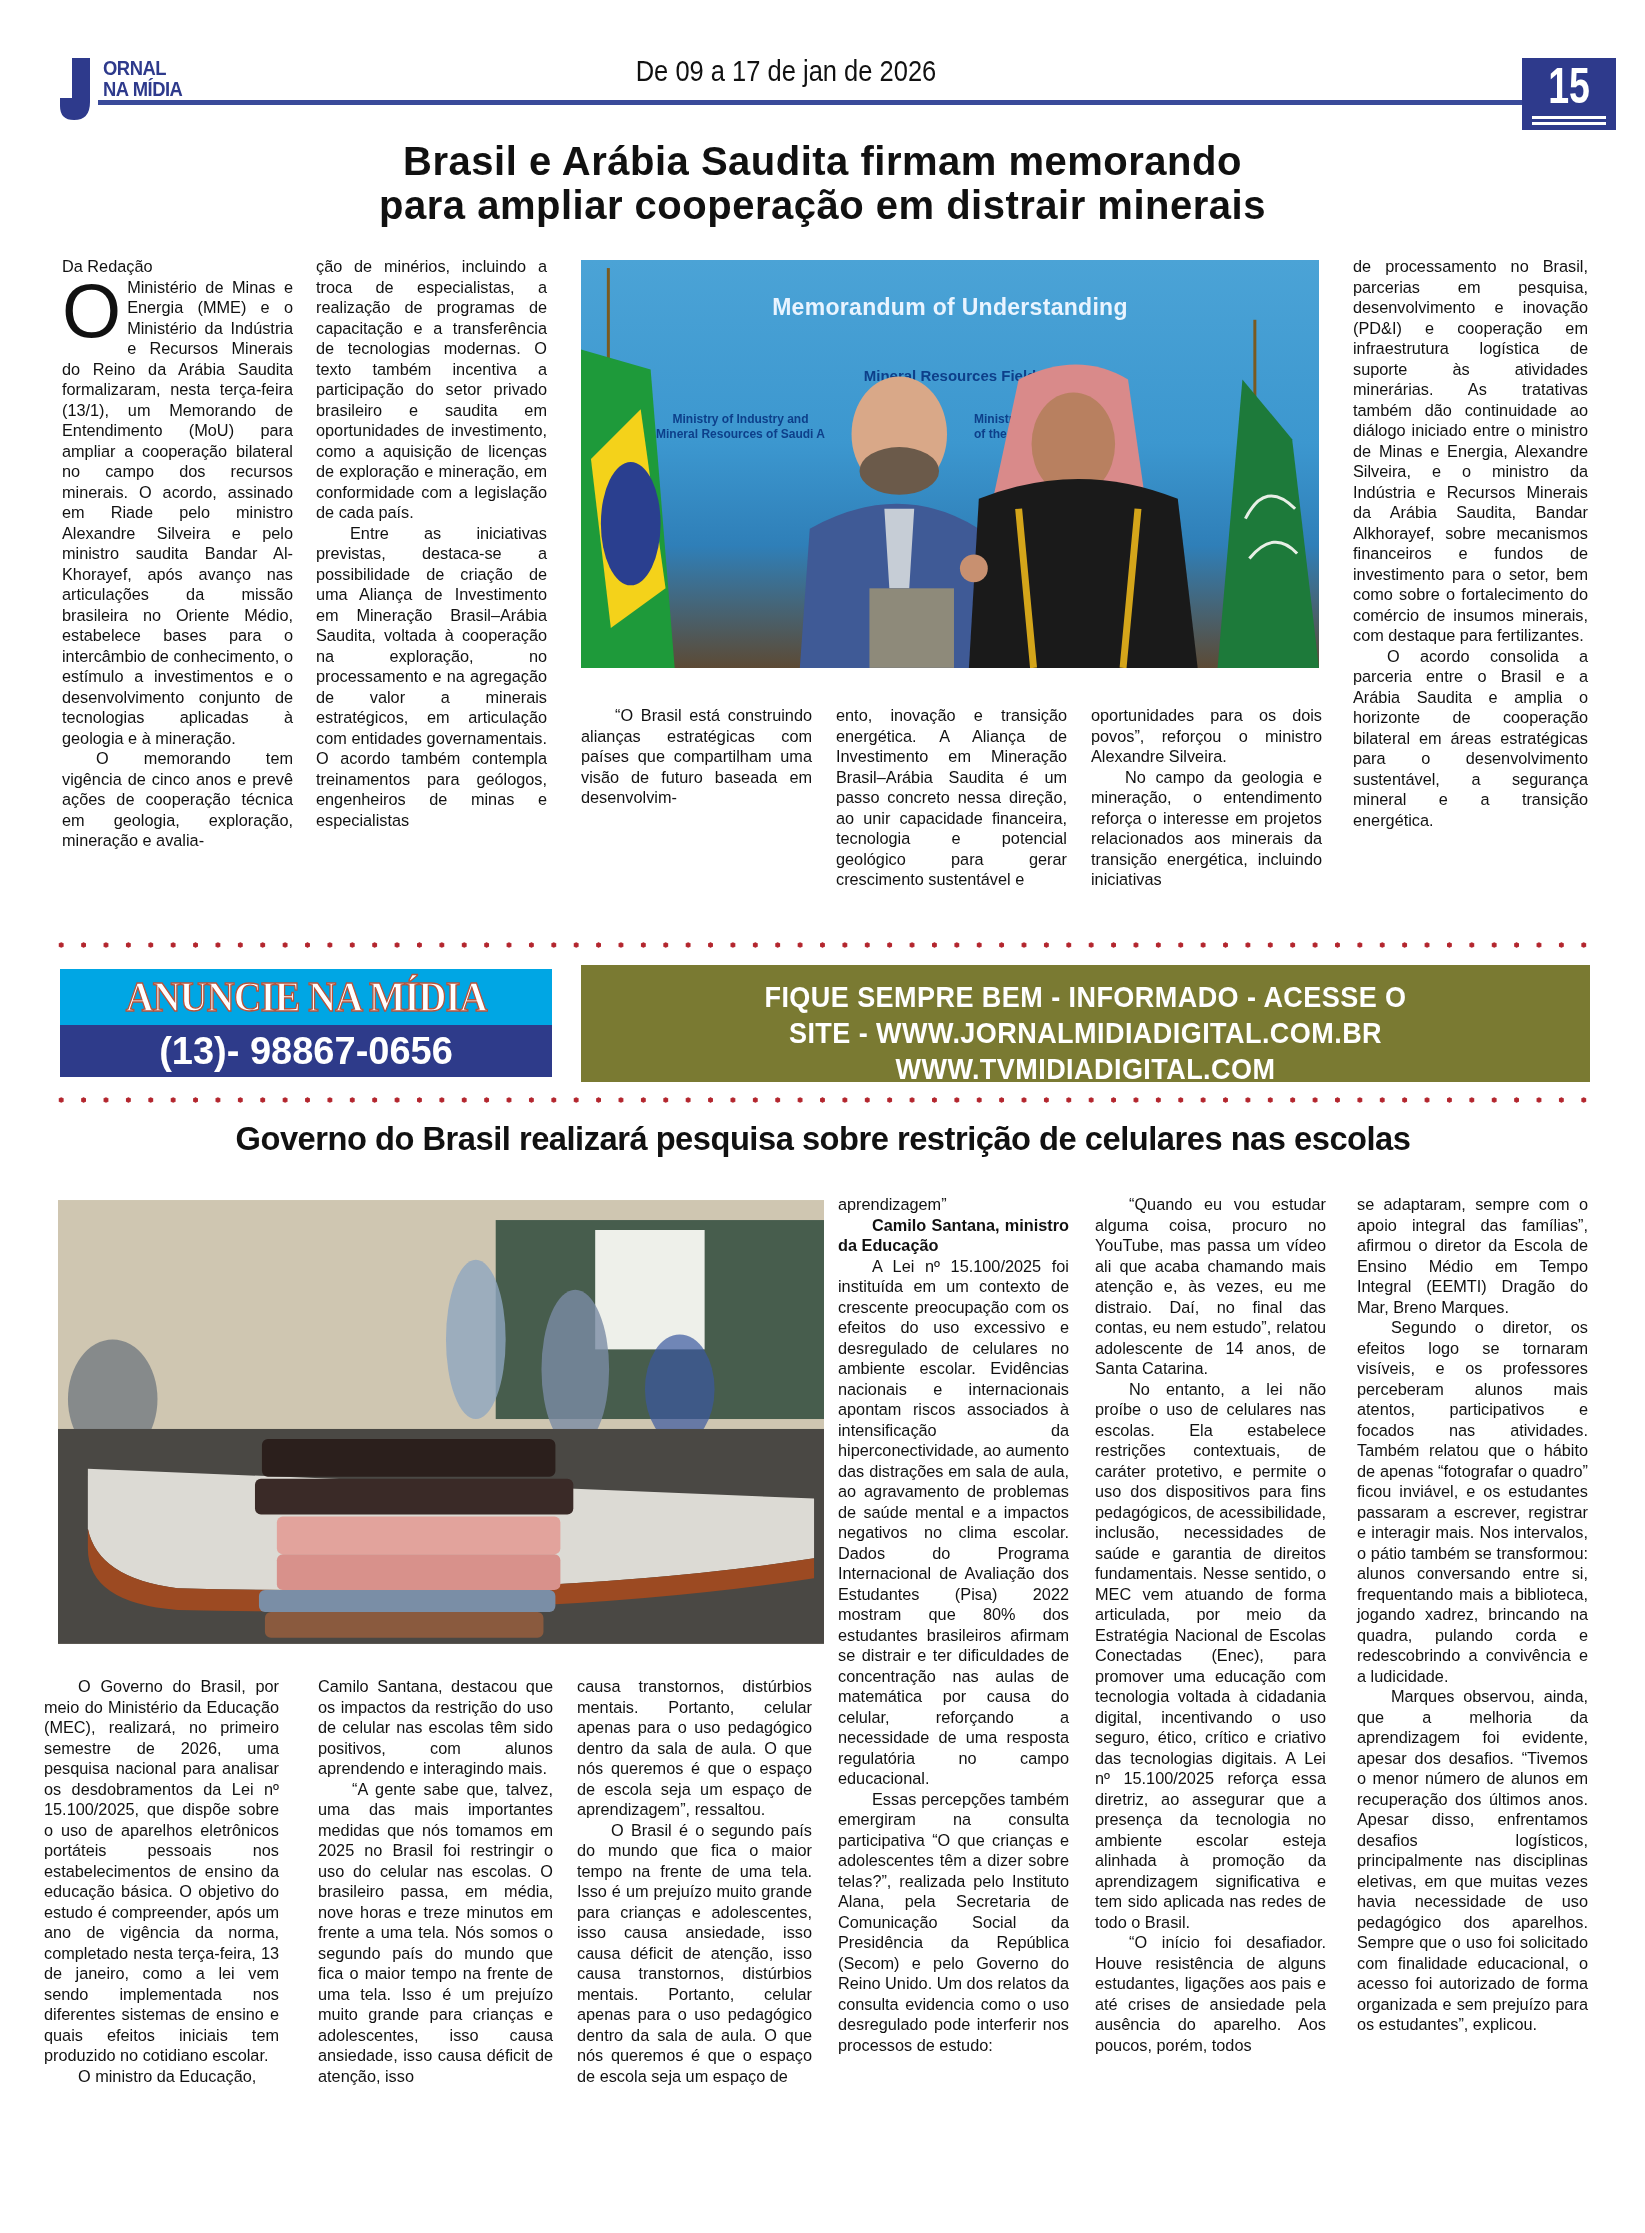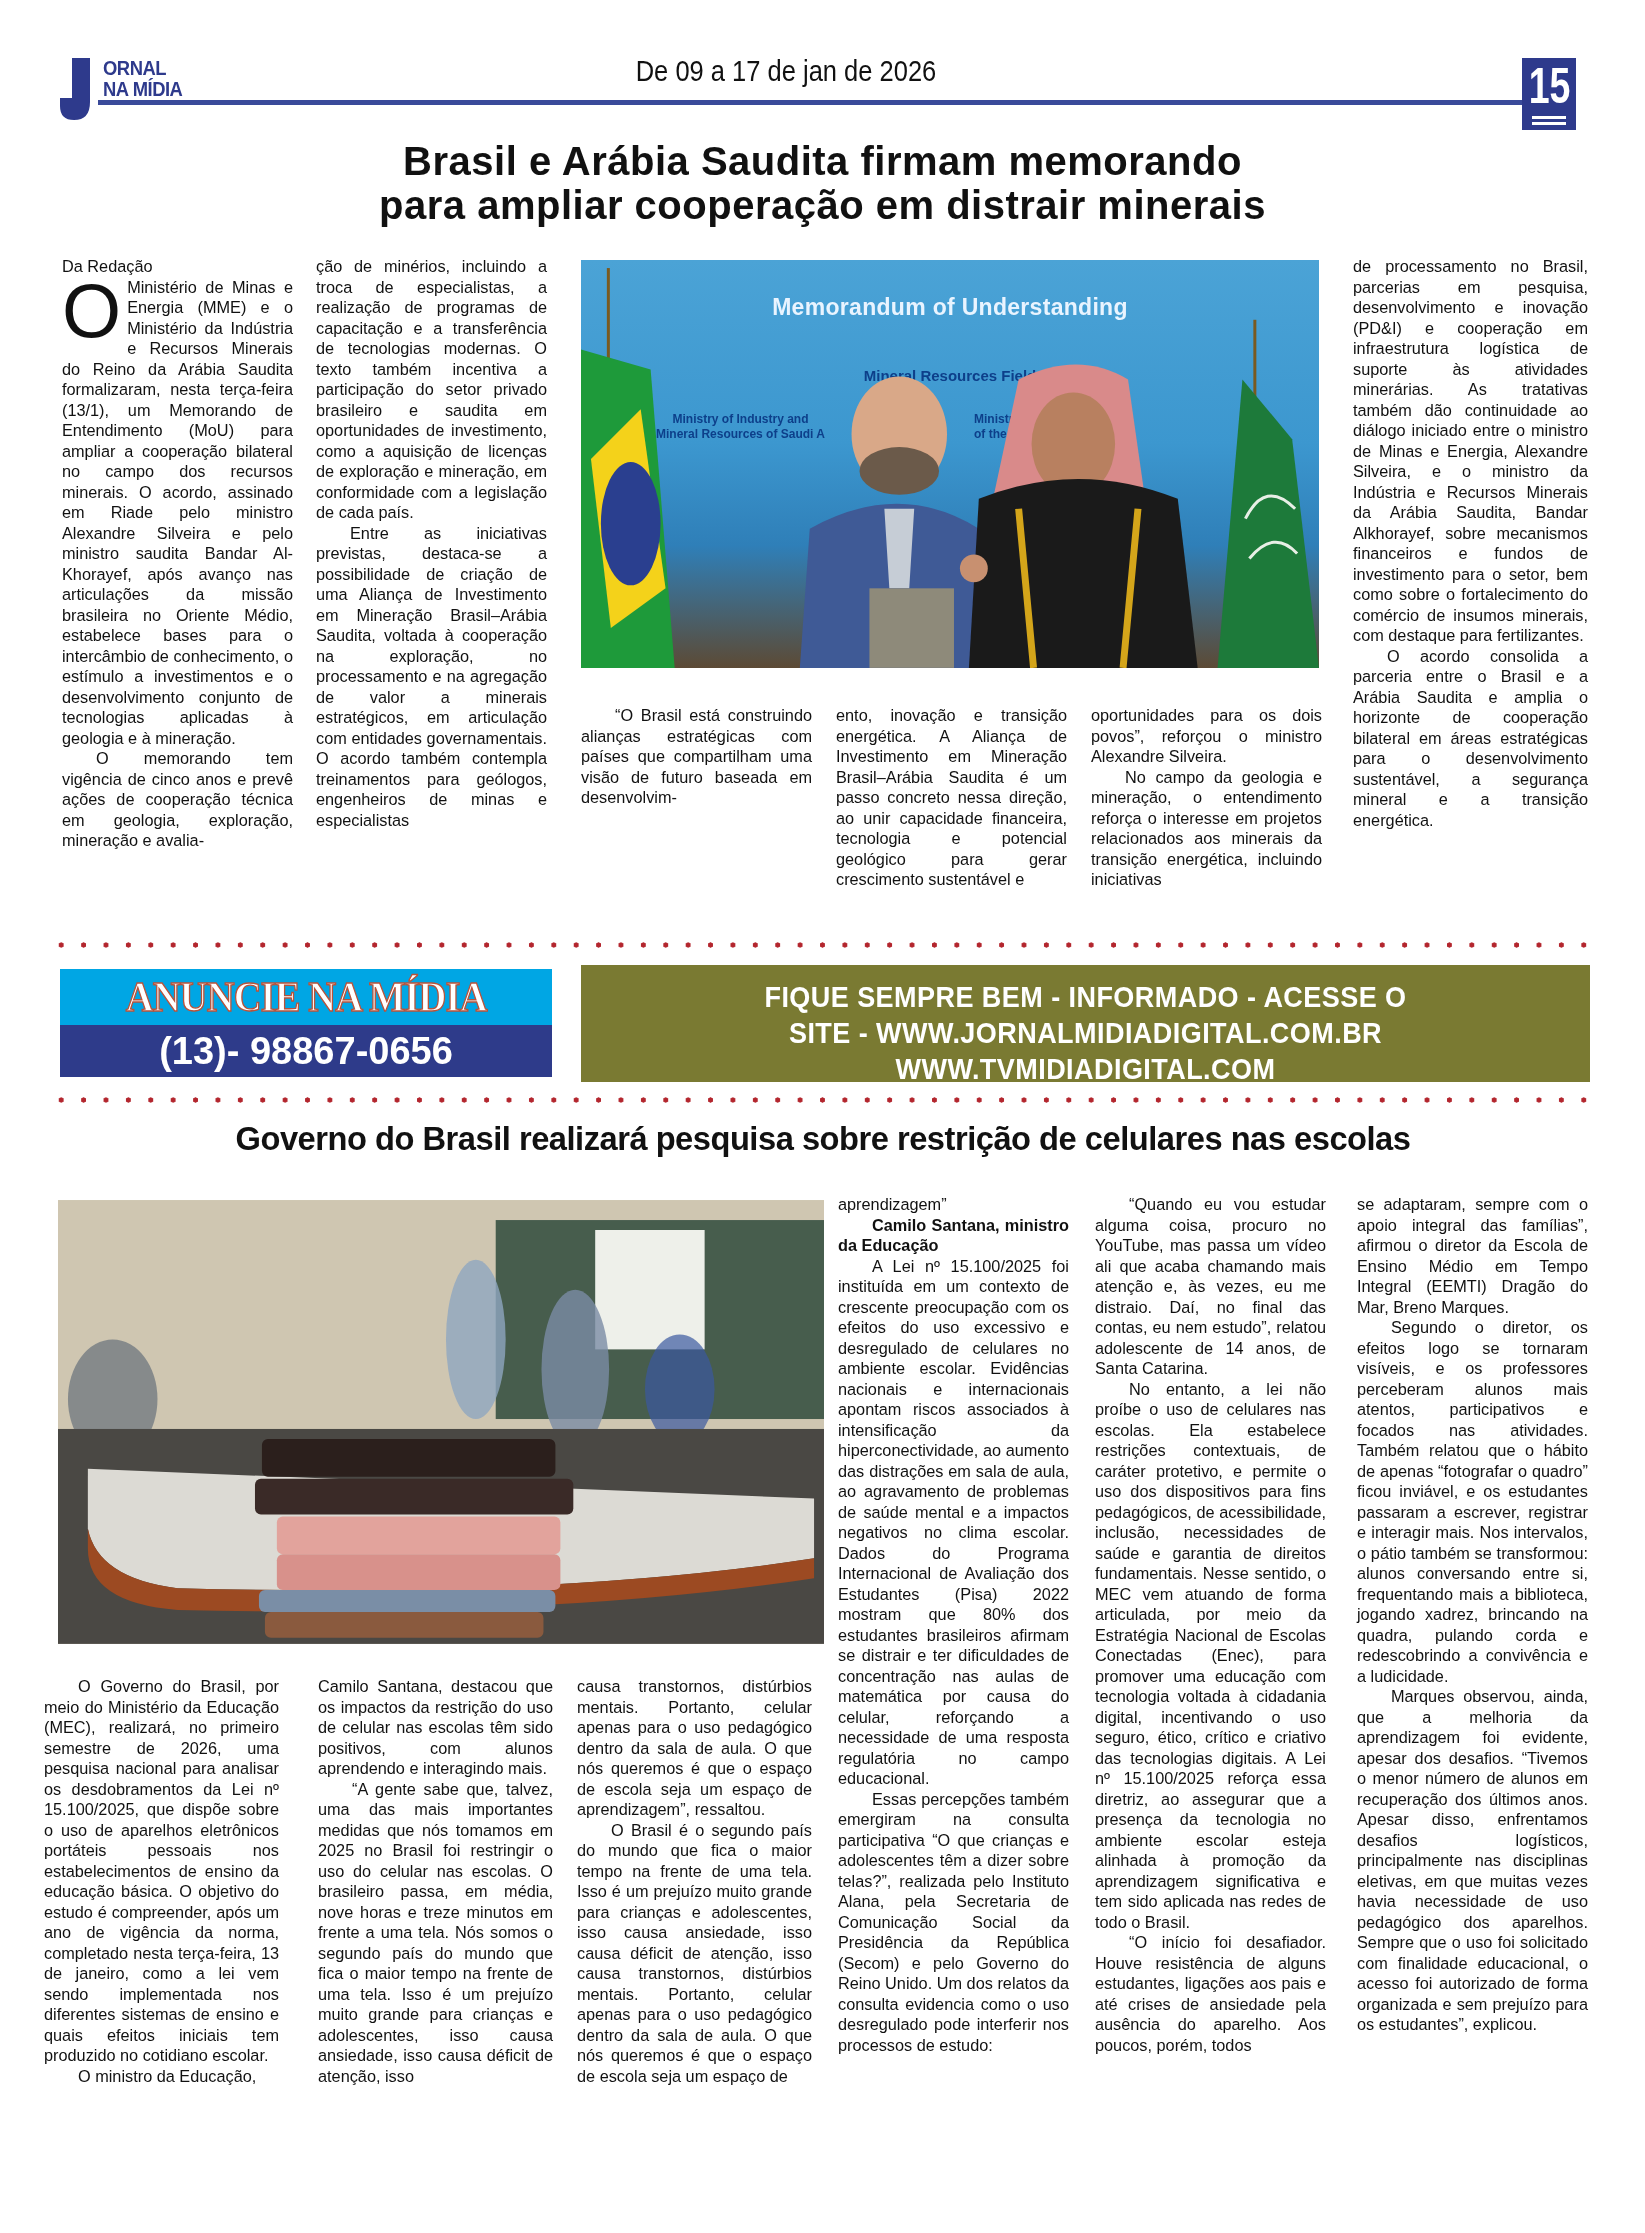--- a/index.html
+++ b/index.html
@@ -5,21 +5,21 @@
   html, body { margin: 0; padding: 0; background: #ffffff; }
   body { width: 1646px; height: 2234px; position: relative; overflow: hidden; font-family: "Liberation Sans", sans-serif; color: #111; }
   .abs { position: absolute; }
 
   
   .logo-j { left: 58px; top: 58px; width: 34px; height: 62px; }
   .logo-j svg { display: block; }
   .logo-text { left: 103px; top: 58px; color: #2e3a8c; font-weight: bold; font-size: 20px; line-height: 21px; font-family: "Liberation Sans", sans-serif; letter-spacing: -0.5px; transform: scaleX(0.92); transform-origin: left top; }
   .header-line { left: 98px; top: 100px; width: 1441px; height: 5px; background: #3a4a9a; }
   .issue-date { left: 537px; top: 54px; width: 498px; text-align: center; font-size: 30px; font-family: "Liberation Sans Narrow", "Liberation Sans", sans-serif; transform: scaleX(0.85); transform-origin: center top; }
-  .page-box { left: 1522px; top: 58px; width: 54px; height: 72px; background: #2e3a8c; color: #fff; text-align: center; }
+  .page-box { left: 1522px; top: 58px; width: 94px; height: 72px; background: #2e3a8c; color: #fff; text-align: center; }
   .page-num { display: block; font-weight: bold; font-size: 50px; line-height: 56px; transform: scaleX(0.75); }
   .page-rule { position: absolute; left: 10px; right: 10px; height: 3px; background: #fff; }
 
   
   .headline1 { left: 149px; top: 139px; width: 1347px; text-align: center; font-weight: bold; font-size: 40px; line-height: 44px; letter-spacing: 0.5px; }
   .headline2 { left: 40px; top: 1118px; width: 1566px; text-align: center; font-weight: bold; font-size: 34px; line-height: 40px; letter-spacing: -0.5px; transform: scaleX(0.96); transform-origin: center top; }
 
   
   .col { font-size: 16.3px; line-height: 20.5px; text-align: justify; hyphens: manual; }
   .col p { margin: 0; text-indent: 34px; }

